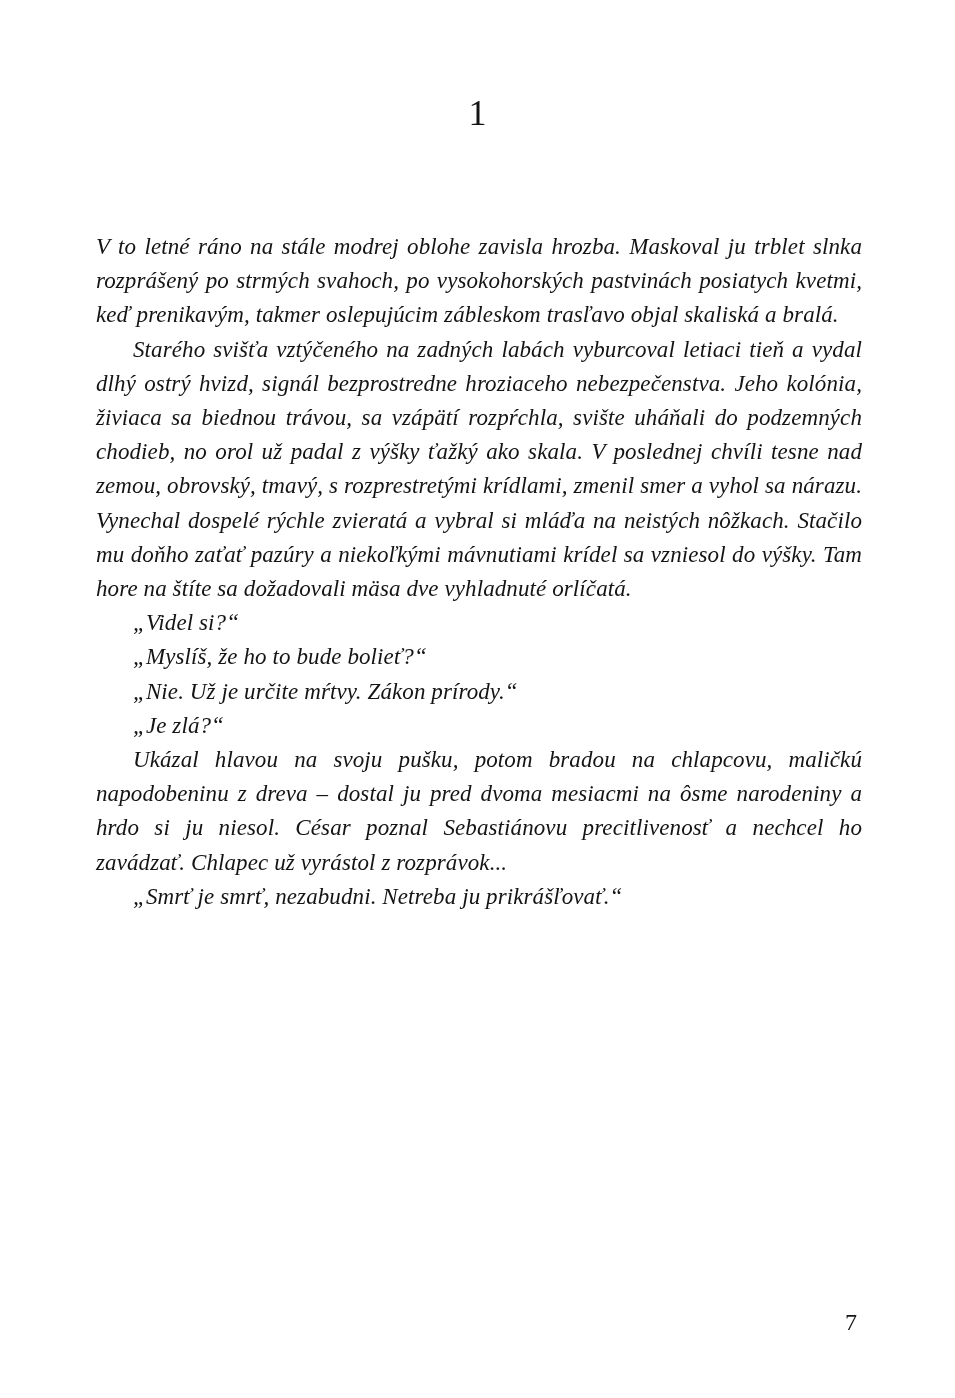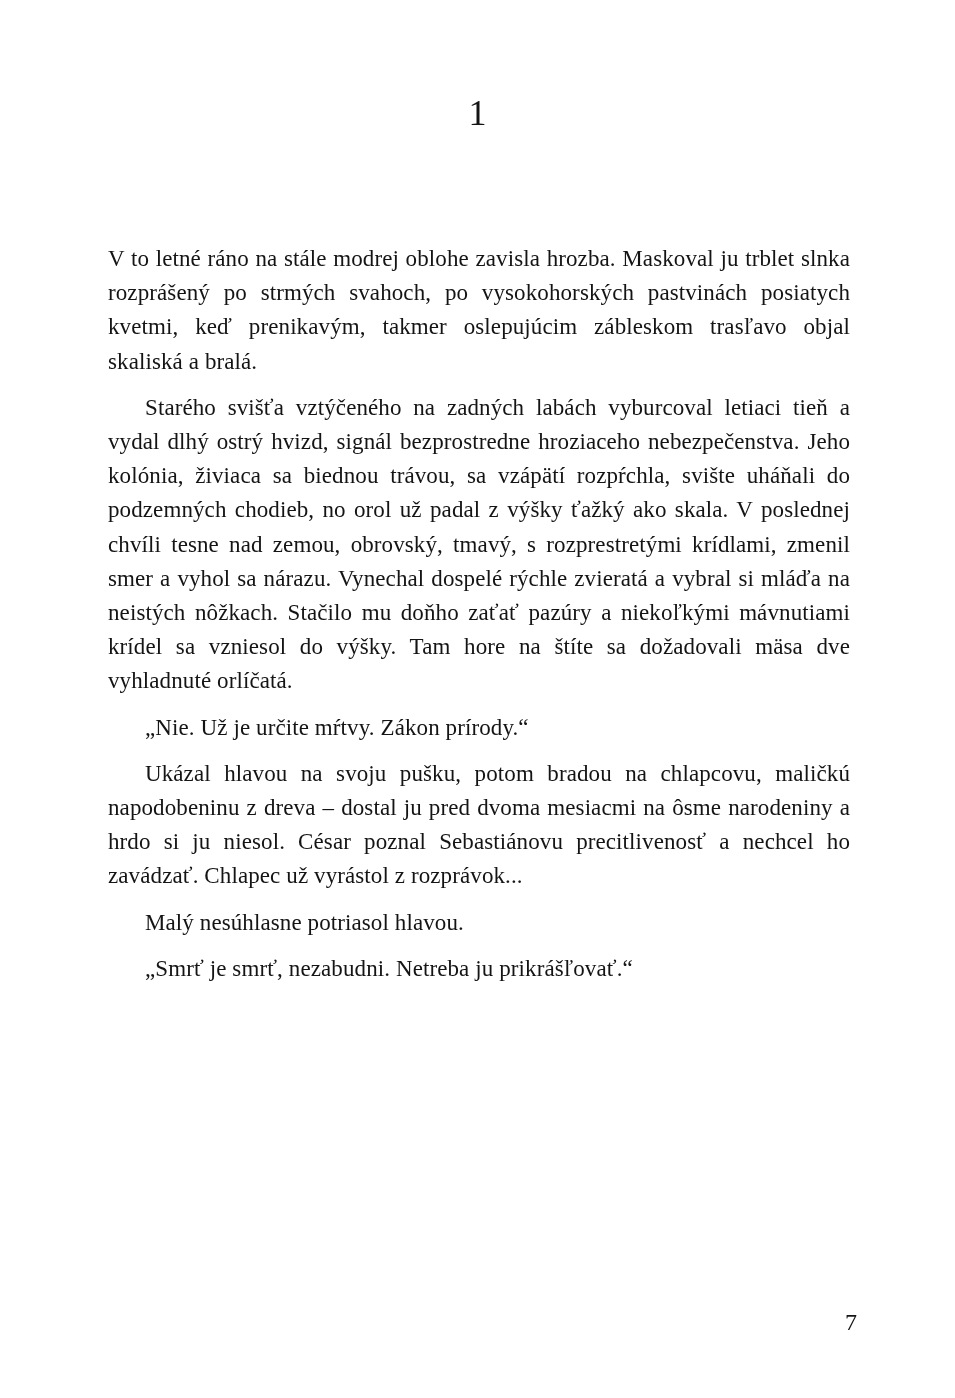--- a/index.html
+++ b/index.html
@@ -30,22 +30,23 @@
     position: absolute;
     top: 230px;
     left: 96px;
     width: 766px;
     font-size: 23px;
     line-height: 34.2px;
     text-align: justify;
     letter-spacing: 0.1px;
   }
   .text-block p {
-    margin: 12px;
+    margin: 0;
     padding: 0;
+    font-style: italic;
   }
   .text-block p.indent {
     text-indent: 37px;
   }
   .page-number {
     position: absolute;
     right: 98px;
     bottom: 62px;
     font-size: 24px;
     color: #141414;
@@ -53,20 +54,22 @@
 </style>
 </head>
 <body>
 
 <div class="book-page">
   <div class="chapter-heading">1</div>
 
   <div class="text-block">
       <p class="">V to letné ráno na stále modrej oblohe zavisla hrozba. Maskoval ju trblet slnka rozprášený po strmých svahoch, po vysokohorských pastvinách posiatych kvetmi, keď prenikavým, takmer oslepujúcim zábleskom trasľavo objal skaliská a bralá.</p>
       <p class="indent">Starého svišťa vztýčeného na zadných labách vyburcoval letiaci tieň a vydal dlhý ostrý hvizd, signál bezprostredne hroziaceho nebezpečenstva. Jeho kolónia, živiaca sa biednou trávou, sa vzápätí rozpŕchla, svište uháňali do podzemných chodieb, no orol už padal z výšky ťažký ako skala. V poslednej chvíli tesne nad zemou, obrovský, tmavý, s rozprestretými krídlami, zmenil smer a vyhol sa nárazu. Vynechal dospelé rýchle zvieratá a vybral si mláďa na neistých nôžkach. Stačilo mu doňho zaťať pazúry a niekoľkými mávnutiami krídel sa vzniesol do výšky. Tam hore na štíte sa dožadovali mäsa dve vyhladnuté orlíčatá.</p>
+      <p class="indent">„Videl si?“</p>
+      <p class="indent">„Myslíš, že ho to bude bolieť?“</p>
       <p class="indent">„Nie. Už je určite mŕtvy. Zákon prírody.“</p>
+      <p class="indent">„Je zlá?“</p>
       <p class="indent">Ukázal hlavou na svoju pušku, potom bradou na chlapcovu, maličkú napodobeninu z dreva – dostal ju pred dvoma mesiacmi na ôsme narodeniny a hrdo si ju niesol. César poznal Sebastiánovu precitlivenosť a nechcel ho zavádzať. Chlapec už vyrástol z rozprávok...</p>
-      <p class="indent">Malý nesúhlasne potriasol hlavou.</p>
       <p class="indent">„Smrť je smrť, nezabudni. Netreba ju prikrášľovať.“</p>
     </div>
 
   <div class="page-number">7</div>
 </div>
 
 </body></html>

